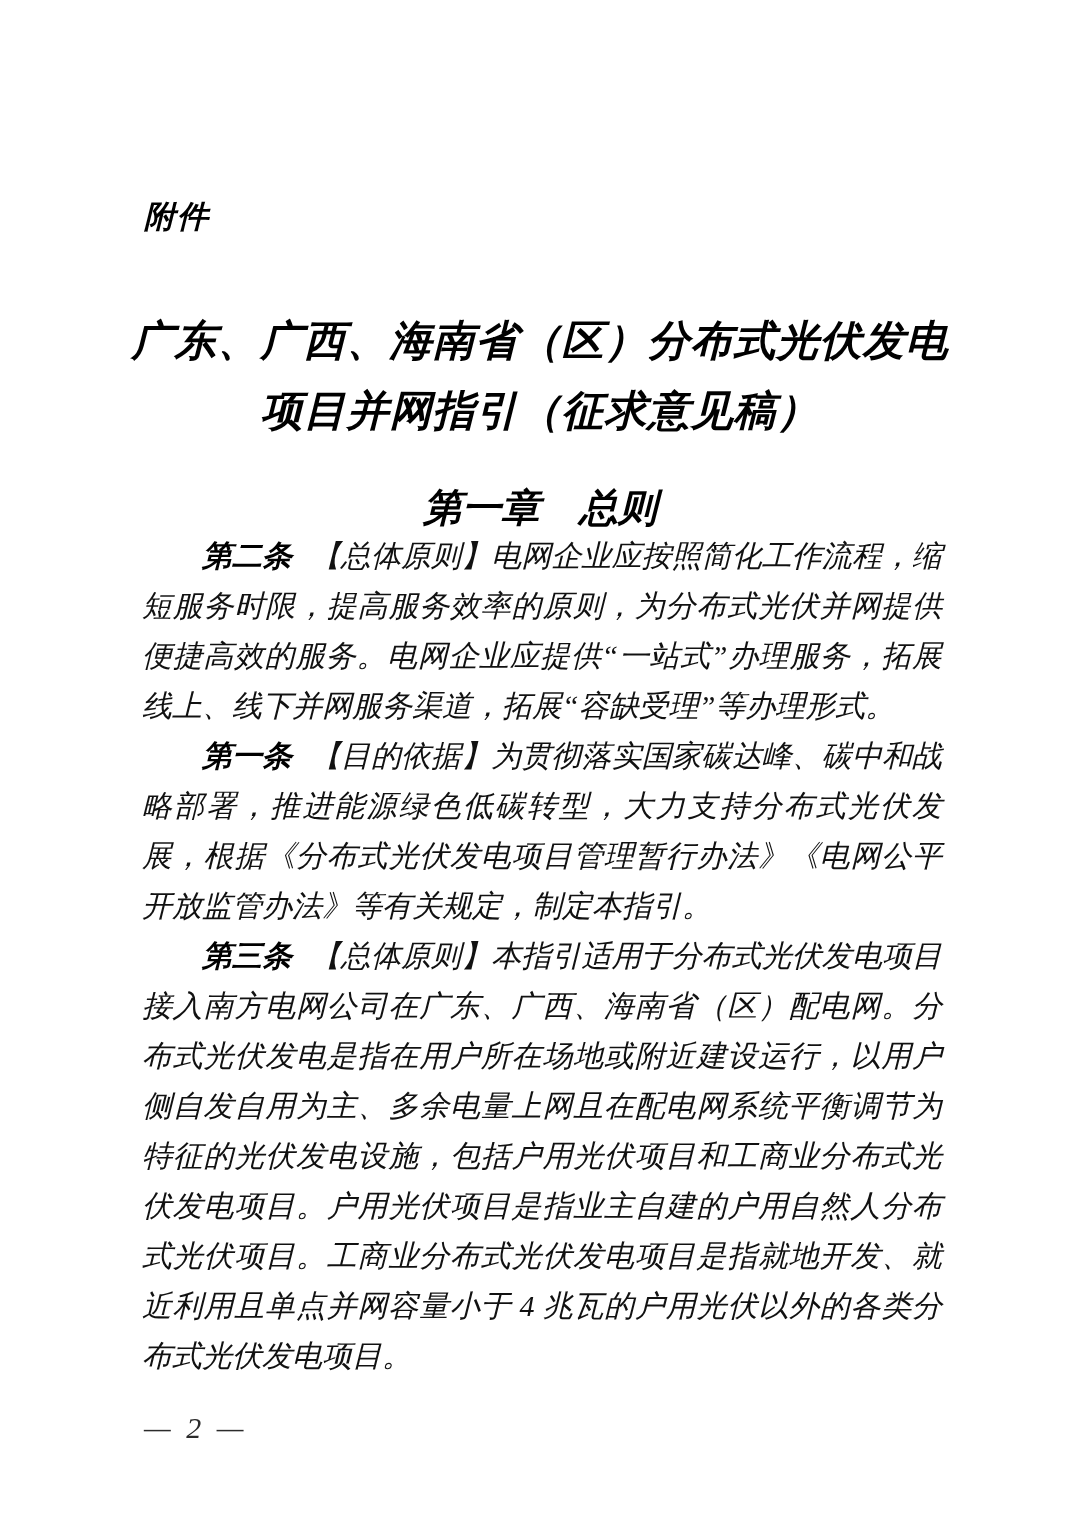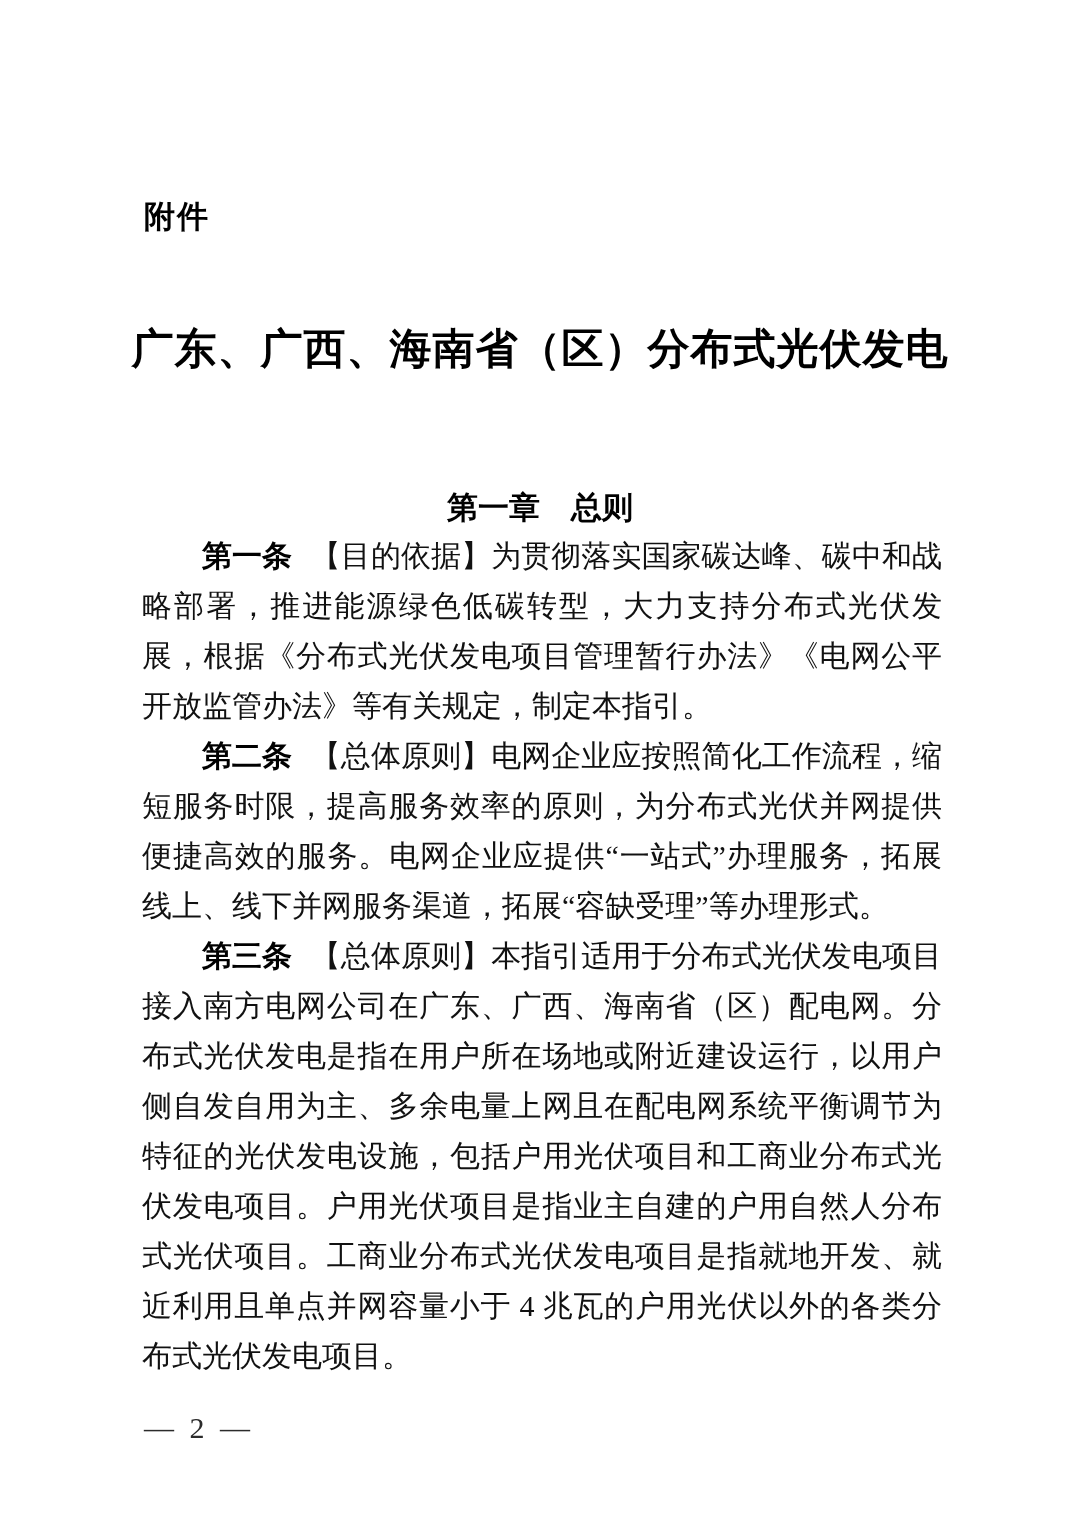--- a/index.html
+++ b/index.html
@@ -1,15 +1,15 @@
 <!DOCTYPE html>
 <html><head>
 <meta charset="utf-8">
 <style>
-  * { margin: 0; padding: 0; box-sizing: border-box; }
+  * { margin: 0; padding: 0; box-sizing: border-box; font-style: italic; }
   html, body { background: #e8e8e8; }
   .page {
     position: relative;
     width: 1080px;
     height: 1527px;
     margin: 0 auto;
     background: #ffffff;
     color: #000000;
     font-family: "Liberation Serif", "DejaVu Serif", serif;
     overflow: hidden;
@@ -19,38 +19,38 @@
     left: 144px;
     top: 196px;
     font-size: 31px;
     line-height: 42px;
     font-weight: 600;
     font-family: "Liberation Sans", "DejaVu Sans", sans-serif;
     letter-spacing: 2px;
   }
   .doc-title {
     position: absolute;
-    top: 314px;
+    top: 306px;
     left: 0;
     width: 100%;
     text-align: center;
     font-size: 42px;
     line-height: 70px;
     font-weight: 700;
     letter-spacing: 1px;
     font-family: "Liberation Serif", "DejaVu Serif", serif;
   }
   .doc-title .title-line { display: block; }
   .chapter-heading {
     position: absolute;
     top: 487px;
     left: 0;
     width: 100%;
     text-align: center;
-    font-size: 31px;
+    font-size: 39px;
     line-height: 42px;
     font-weight: 700;
     font-family: "Liberation Sans", "DejaVu Sans", sans-serif;
   }
   .chapter-heading .chapter-gap {
     display: inline-block;
     width: 1em;
   }
   .body-text {
     position: absolute;
@@ -89,34 +89,35 @@
 </style>
 </head>
 <body>
 
 <div class="page">
 
   <div class="attachment-label">附件</div>
 
   <h1 class="doc-title">
     <span class="title-line">广东、广西、海南省（区）分布式光伏发电</span>
+    <span class="title-line">项目并网指引（征求意见稿）</span>
   </h1>
 
   <h2 class="chapter-heading">
     <span>第一章</span><span class="chapter-gap"></span><span>总则</span>
   </h2>
 
   <div class="body-text">
 
     <p class="para">
-      <span class="article-label">第一条</span><span class="article-clause">【目的依据】</span><span>为贯彻落实国家碳达峰、碳中和战略部署，推进能源绿色低碳转型，大力支持分布式光伏发展，根据《分布式光伏发电项目管理暂行办法》《电网公平开放监管办法》等有关规定，制定本指引。</span>
+      <span class="article-label">第二条</span><span class="article-clause">【总体原则】</span><span>电网企业应按照简化工作流程，缩短服务时限，提高服务效率的原则，为分布式光伏并网提供便捷高效的服务。电网企业应提供“一站式”办理服务，拓展线上、线下并网服务渠道，拓展“容缺受理”等办理形式。</span>
     </p>
 
     <p class="para">
-      <span class="article-label">第二条</span><span class="article-clause">【总体原则】</span><span>电网企业应按照简化工作流程，缩短服务时限，提高服务效率的原则，为分布式光伏并网提供便捷高效的服务。电网企业应提供“一站式”办理服务，拓展线上、线下并网服务渠道，拓展“容缺受理”等办理形式。</span>
+      <span class="article-label">第一条</span><span class="article-clause">【目的依据】</span><span>为贯彻落实国家碳达峰、碳中和战略部署，推进能源绿色低碳转型，大力支持分布式光伏发展，根据《分布式光伏发电项目管理暂行办法》《电网公平开放监管办法》等有关规定，制定本指引。</span>
     </p>
 
     <p class="para">
       <span class="article-label">第三条</span><span class="article-clause">【总体原则】</span><span>本指引适用于分布式光伏发电项目接入南方电网公司在广东、广西、海南省（区）配电网。分布式光伏发电是指在用户所在场地或附近建设运行，以用户侧自发自用为主、多余电量上网且在配电网系统平衡调节为特征的光伏发电设施，包括户用光伏项目和工商业分布式光伏发电项目。户用光伏项目是指业主自建的户用自然人分布式光伏项目。工商业分布式光伏发电项目是指就地开发、就近利用且单点并网容量小于 4 兆瓦的户用光伏以外的各类分布式光伏发电项目。</span>
     </p>
 
   </div>
 
   <div class="page-footer">— 2 —</div>
 

